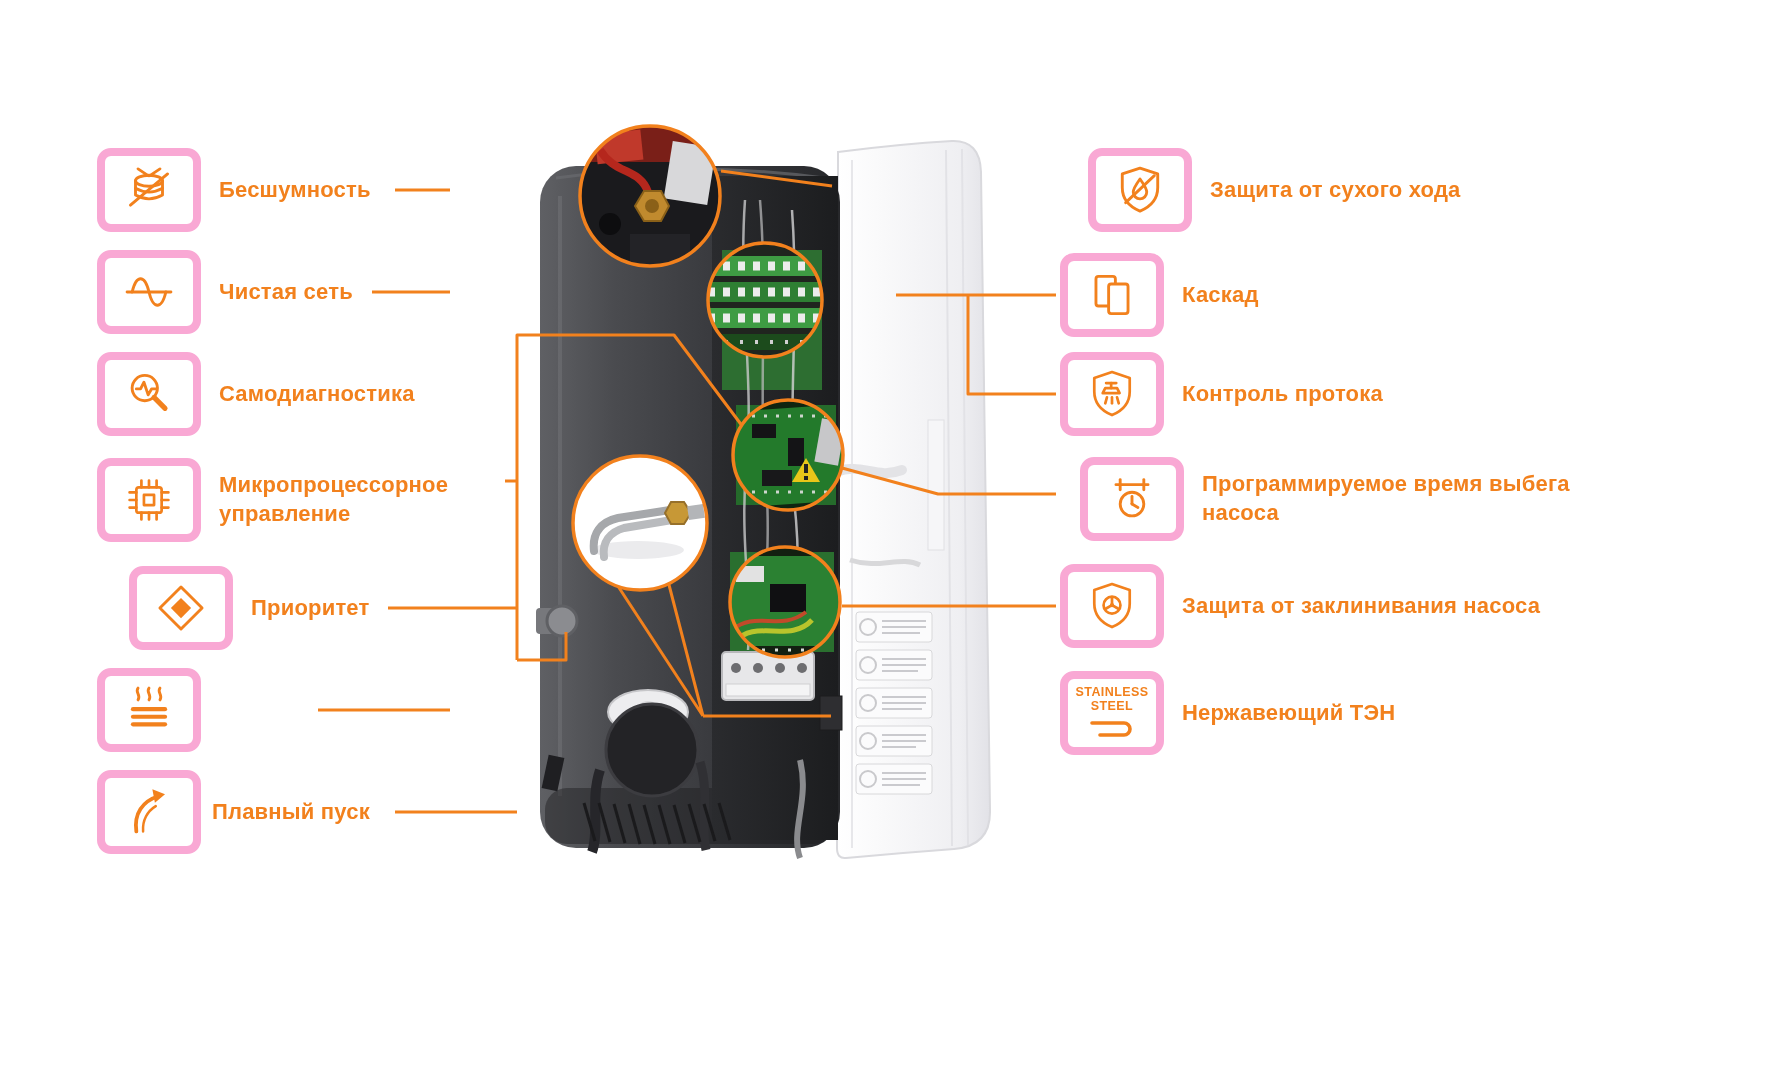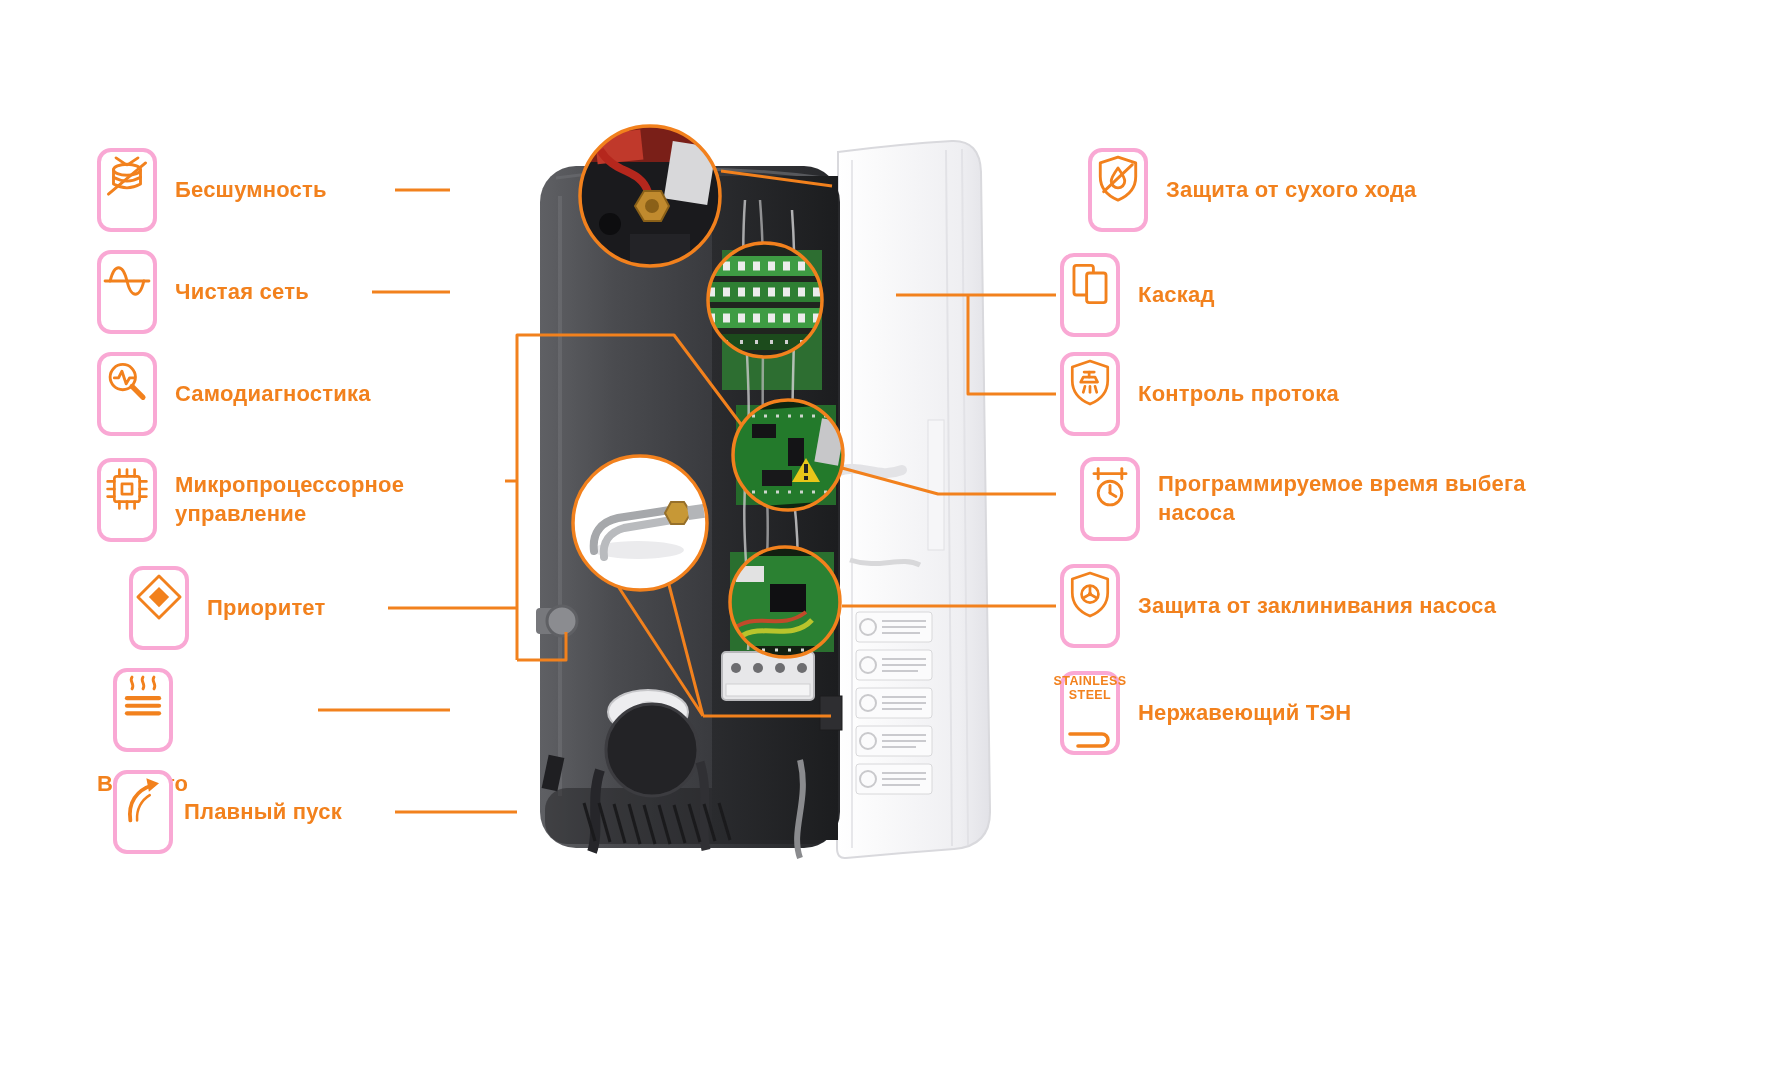--- a/index.html
+++ b/index.html
@@ -1,21 +1,21 @@
 <!DOCTYPE html>
 <html><head>
 <meta charset="utf-8">
 <style>
   html,body{margin:0;padding:0;background:#fff;}
   .page{position:relative;width:1773px;height:1080px;background:#ffffff;overflow:hidden;
         font-family:"Liberation Sans",sans-serif;}
   .scene{position:absolute;left:0;top:0;z-index:1;}
   .feature{position:absolute;display:flex;align-items:center;gap:18px;z-index:2;}
-  .icon-box{width:60px;height:84px;box-sizing:border-box;border:4px solid #f9a8d4;border-radius:14px;
-            background:#fff;display:flex;flex-direction:column;align-items:center;justify-content:space-between;flex:0 0 auto;}
+  .icon-box{width:104px;height:84px;box-sizing:border-box;border:8px solid #f9a8d4;border-radius:14px;
+            background:#fff;display:flex;flex-direction:column;align-items:center;justify-content:center;flex:0 0 auto;}
   .icon-box svg{display:block;}
   .label{color:#F2811D;font-weight:700;font-size:22px;line-height:1.3;letter-spacing:.2px;white-space:nowrap;}
   .label.wrap{white-space:normal;}
   .w310{max-width:310px;}
   .w380{max-width:380px;}
   .w395{max-width:395px;}
   .stainless-text{color:#F2811D;font-weight:700;font-size:12.5px;line-height:1.08;text-align:center;
                   letter-spacing:.4px;margin-bottom:5px;}
 </style>
 </head>
@@ -314,21 +314,21 @@
         <path d="M32,6 C28,11 36,14 32,20"></path>
         <path d="M45,6 C41,11 49,14 45,20"></path>
         <path d="M13,31 H51" stroke-width="5"></path>
         <path d="M13,40 H51" stroke-width="5"></path>
         <path d="M13,49 H51" stroke-width="5"></path>
       </svg>
     </div>
     <div class="label">Вебасто</div>
   </div>
 
-  <div class="feature" style="left:113px;top:770px;gap:11px;">
+  <div class="feature" style="left:97px;top:770px;gap:11px;">
     <div class="icon-box">
       <svg width="54" height="54" viewBox="0 0 64 64" fill="none" stroke="#F2811D" stroke-width="4.5" stroke-linecap="round" stroke-linejoin="round">
         <path d="M17,55 C14,34 24,19 44,13"></path>
         <path d="M25,55 C24,42 30,31 40,25" stroke-width="3"></path>
         <polygon points="36,5 51,11 39,21" fill="#F2811D" stroke="none"></polygon>
       </svg>
     </div>
     <div class="label">Плавный пуск</div>
   </div>
 

